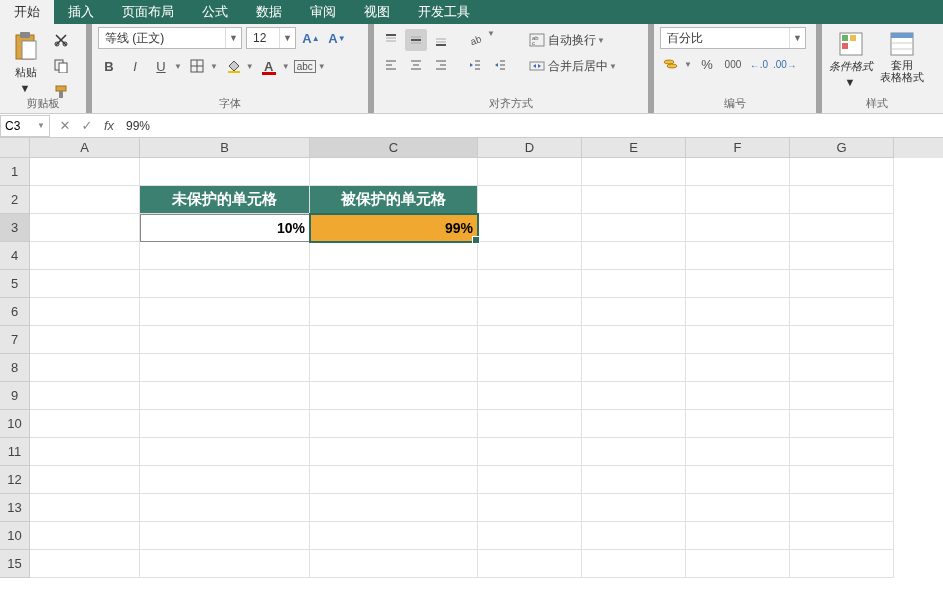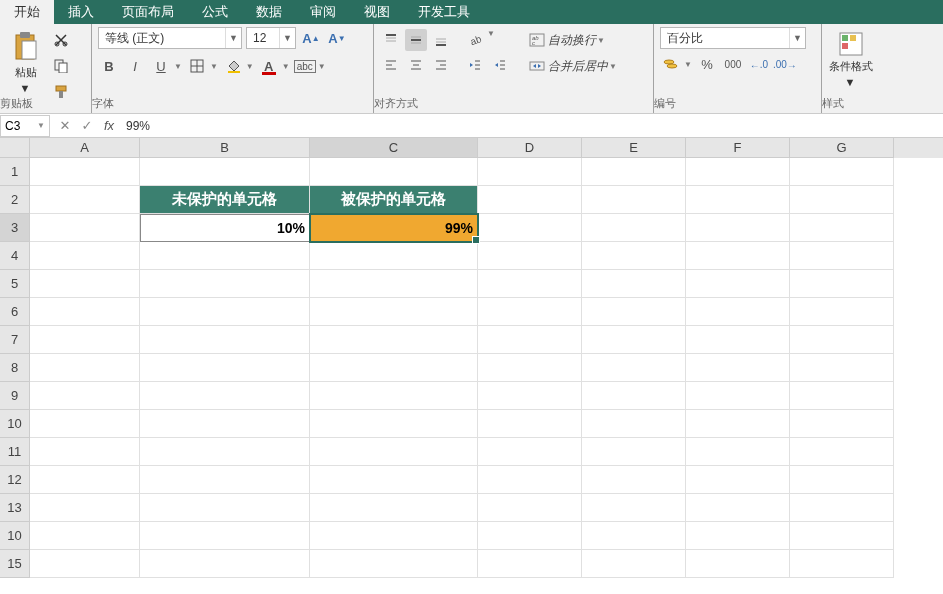--- a/index.html
+++ b/index.html
@@ -5,22 +5,22 @@
 * { box-sizing: border-box; margin: 0; padding: 0; font-family: "Microsoft YaHei", sans-serif; }
 body { background: #fff; width: 943px; height: 594px; overflow: hidden; font-size: 12px; }
 
 
 .tab-bar { background: #2a6e5f; height: 24px; display: flex; align-items: center; color: #fff; }
 .tab { padding: 0 14px; height: 24px; line-height: 24px; font-size: 13px; cursor: pointer; }
 .tab.active { background: #f1f1f1; color: #333; }
 
 
 .ribbon { background: #f1f1f1; height: 90px; display: flex; border-bottom: 1px solid #ccc; }
-.ribbon-group { border-right: 1px solid #a3a3a3; display: flex; flex-direction: column; padding: 3px 6px 0; position: relative; }
-.ribbon-group-label { font-size: 11px; color: #666; text-align: left; position: absolute; bottom: 2px; left:0; right:0; }
+.ribbon-group { border-right: 6px solid #a3a3a3; display: flex; flex-direction: column; padding: 3px 6px 0; position: relative; }
+.ribbon-group-label { font-size: 11px; color: #666; text-align: center; position: absolute; bottom: 2px; left:0; right:0; }
 .ribbon-content { display: flex; align-items: flex-start; gap: 4px; flex: 1; }
 .big-btn { display: flex; flex-direction: column; align-items: center; width: 40px; padding-top: 4px; cursor: pointer; }
 .big-btn span { font-size: 11px; color: #333; margin-top: 2px; }
 .vstack { display: flex; flex-direction: column; gap: 4px; padding-top: 2px; }
 .hstack { display: flex; align-items: center; gap: 4px; }
 .icon-btn { width: 22px; height: 22px; display: flex; align-items: center; justify-content: center; cursor: pointer; color:#555; font-size:13px; border-radius:2px;}
 .active-btn { background: #d0d0d0; }
 .combo { display: flex; align-items: center; border: 1px solid #b8b8b8; background: #fff; height: 22px; }
 .combo-text { padding: 0 6px; font-size: 12px; color: #333; white-space: nowrap; }
 .combo-arrow { width: 16px; text-align: center; color: #666; font-size: 9px; cursor: pointer; border-left:1px solid #ddd; height:100%; display:flex; align-items:center; justify-content:center;}
@@ -223,21 +223,21 @@
           <div class="icon-btn">
               <svg width="14" height="14">
                 <path d="M2 7 L5 5 L5 9 Z" fill="#3b6fb0"></path>
                 <line x1="7" y1="3" x2="12" y2="3" stroke="#555"></line>
                 <line x1="7" y1="7" x2="12" y2="7" stroke="#555"></line>
                 <line x1="7" y1="11" x2="12" y2="11" stroke="#555"></line>
               </svg>
             </div>
         </div>
       </div>
-      <div class="vstack" style="padding-left:10px;font-style:italic;">
+      <div class="vstack" style="padding-left:10px;">
         <div class="num-btn">
             <svg width="16" height="14">
               <rect x="1" y="1" width="14" height="12" fill="none" stroke="#888"></rect>
               <text x="3" y="7" font-size="6" fill="#555">ab</text>
               <text x="3" y="12" font-size="6" fill="#555">c</text>
             </svg>
             <span>自动换行</span>
             <span class="dd">▼</span>
           </div>
         <div class="num-btn">
@@ -275,29 +275,39 @@
         <div class="icon-btn" style="font-size:10px;">
             <span style="color:#3b6fb0;">.00→</span>
           </div>
       </div>
     </div>
     <div class="ribbon-group-label">编号</div>
   </div>
 
   <div class="ribbon-group" style="width:110px;border-right:none;">
     <div class="ribbon-content">
-      <div class="big-btn" style="width:46px;">
+      <div class="big-btn" style="width:46px;font-style:italic;">
         <svg width="26" height="26">
             <rect x="2" y="2" width="22" height="22" fill="#fff" stroke="#888"></rect>
             <rect x="4" y="4" width="6" height="6" fill="#6bb36b"></rect>
             <rect x="12" y="4" width="6" height="6" fill="#e8c050"></rect>
             <rect x="4" y="12" width="6" height="6" fill="#d66"></rect>
           </svg>
         <span>条件格式</span>
         <span class="dd">▼</span>
+      </div>
+      <div class="big-btn" style="width:48px;">
+        <svg width="26" height="26">
+            <rect x="2" y="2" width="22" height="22" fill="#fff" stroke="#888"></rect>
+            <rect x="2" y="2" width="22" height="5" fill="#6b9bd1"></rect>
+            <line x1="2" y1="12" x2="24" y2="12" stroke="#ccc"></line>
+            <line x1="2" y1="18" x2="24" y2="18" stroke="#ccc"></line>
+          </svg>
+        <span style="white-space:pre-line;text-align:center;line-height:1.1;">套用
+表格格式</span>
       </div>
     </div>
     <div class="ribbon-group-label">样式</div>
   </div>
 </div>
 
 <div class="formula-bar">
   <div class="name-box">
     <span>C3</span>
     <span class="name-box-arrow">▼</span>

